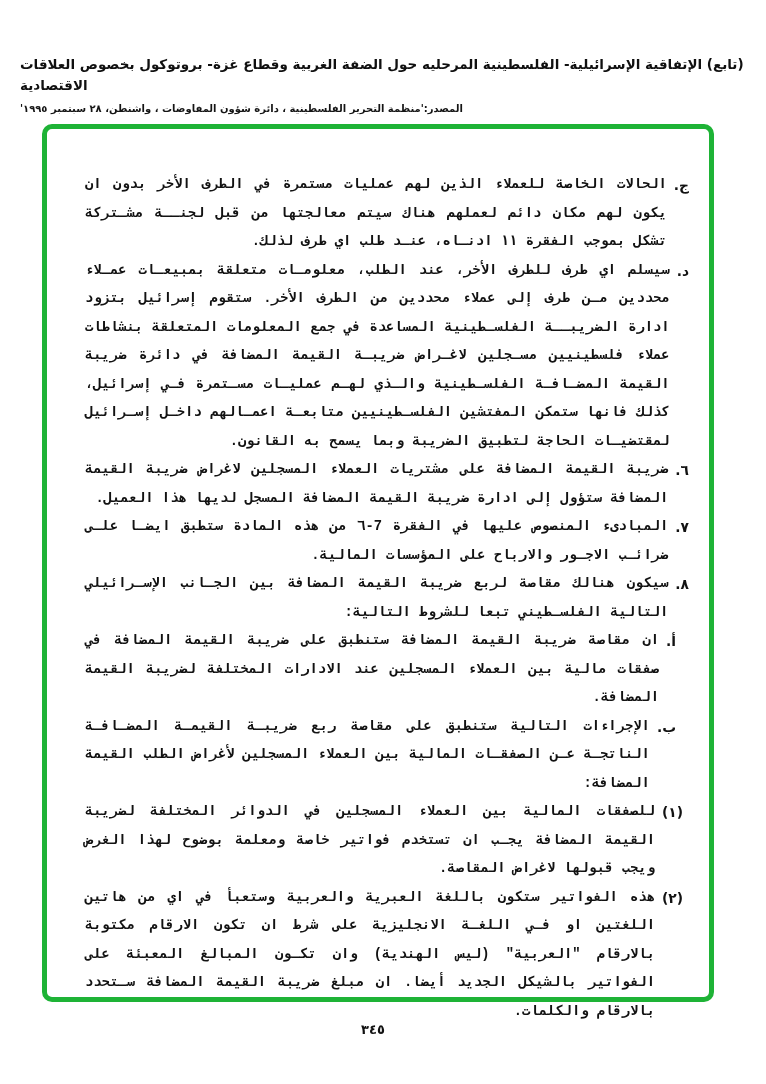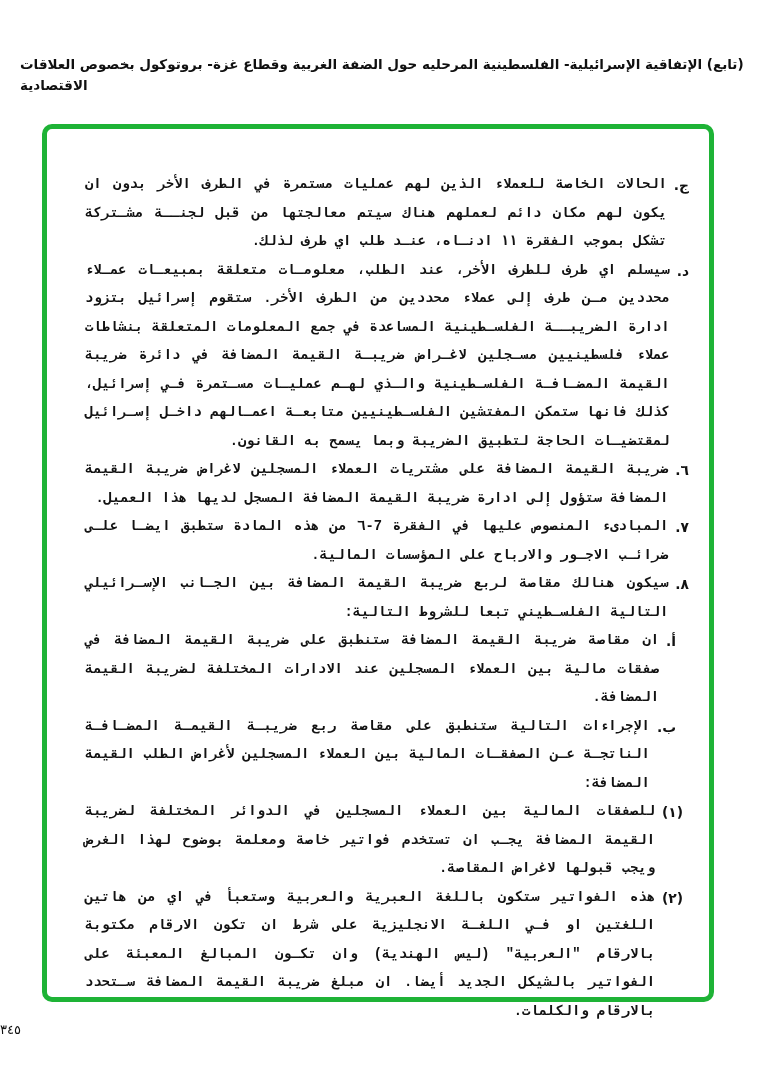--- a/index.html
+++ b/index.html
@@ -36,29 +36,30 @@
     line-height:28.5px;
     text-align:justify;
     color:#121212;
   }
   .para .marker { flex:0 0 auto; white-space:nowrap; padding-left:7px; }
   .para .ptext { flex:1 1 auto;font-family:Liberation Mono, monospace; }
   .lvl2 { padding-right:13px; }
   .lvl3 { padding-right:6px; }
   .page-number {
     position:absolute; top:1022px; left:0; width:746px;
-    text-align:left;
-    font-size:13px; font-weight:normal;
+    text-align:center;
+    font-size:13px; font-weight:bold;
   }
 </style>
 </head>
 <body>
 
 <div class="header">
   <div class="header-title">(تابع) الإتفاقية الإسرائيلية- الفلسطينية المرحليه حول الضفة الغربية وقطاع غزة- بروتوكول بخصوص العلاقات الاقتصادية</div>
+  <div class="header-source">المصدر:'منظمة التحرير الفلسطينية ، دائرة شؤون المفاوضات ، واشنطن، ٢٨ سبتمبر ١٩٩٥'</div>
 </div>
 
 <div class="frame">
   <div class="doc-body">
 
     <div class="para lvl1">
       <span class="marker">ج.</span>
       <span class="ptext">الحالات الخاصة للعملاء الذين لهم عمليات مستمرة في الطرف الأخر بدون ان يكون لهم مكان دائم لعملهم هناك سيتم معالجتها من قبل لجنــة مشـتركة تشكل بموجب الفقرة ١١ ادنـاه، عنـد طلب اي طرف لذلك.</span>
     </div>
 

